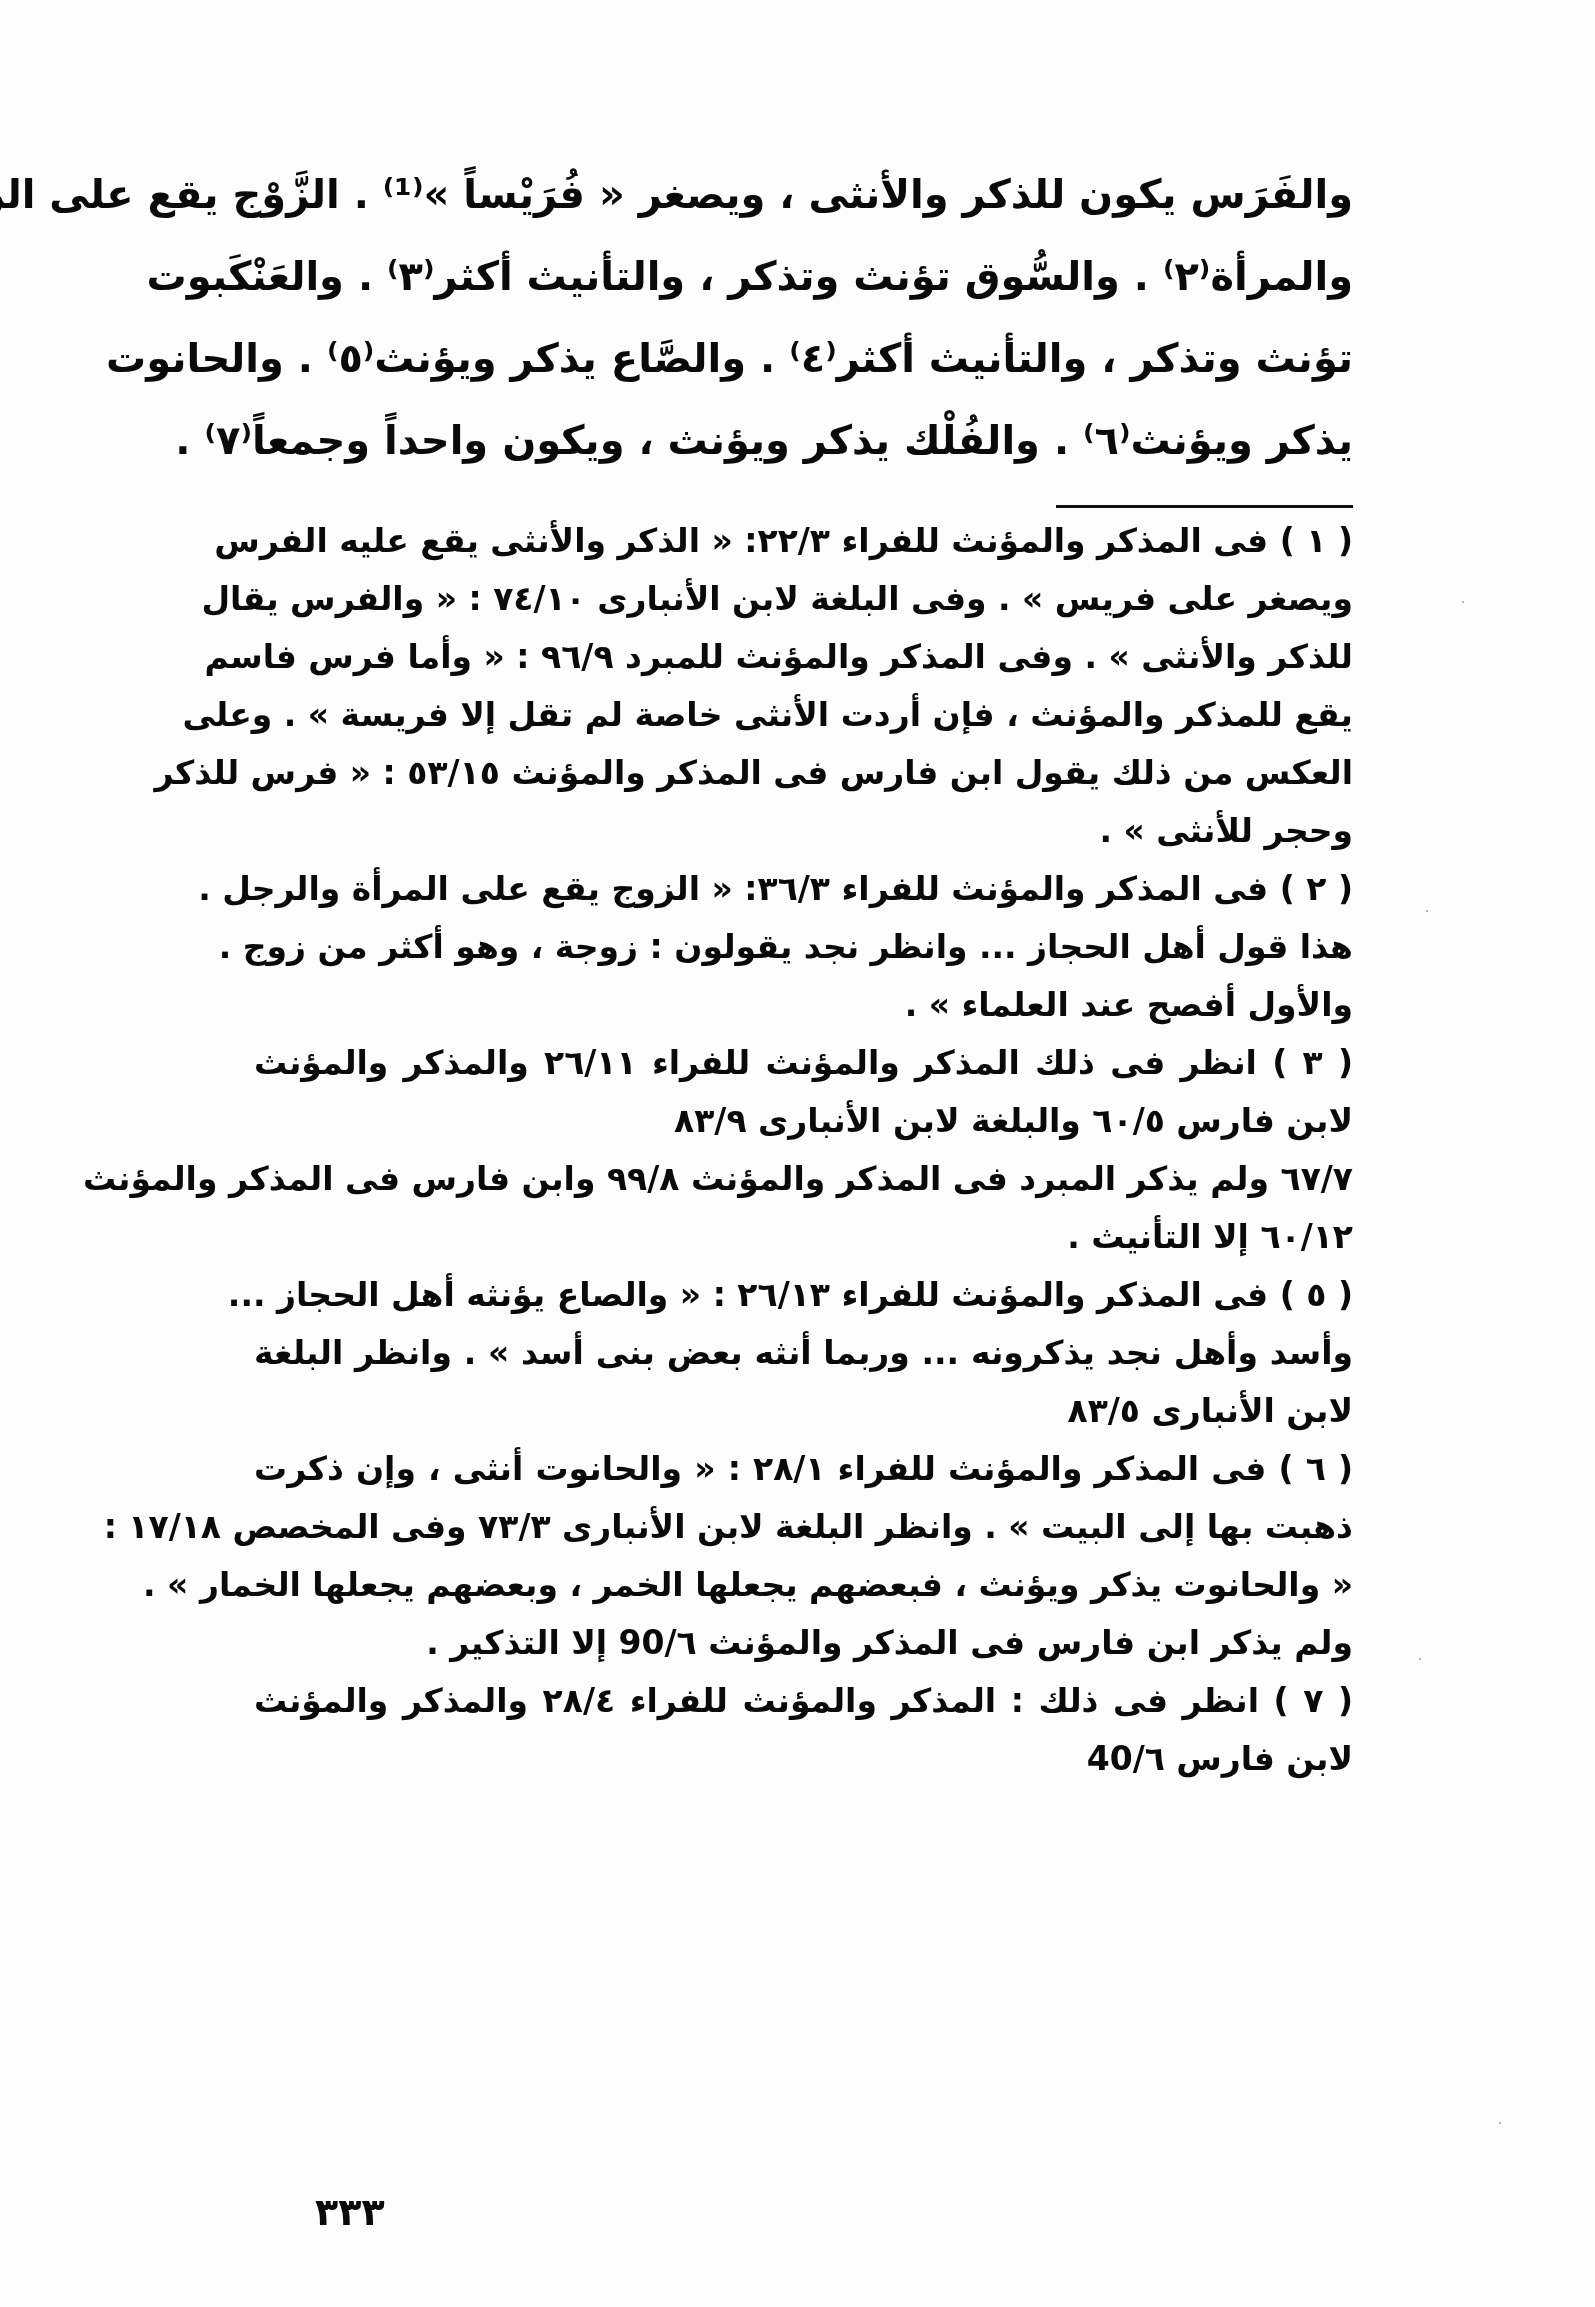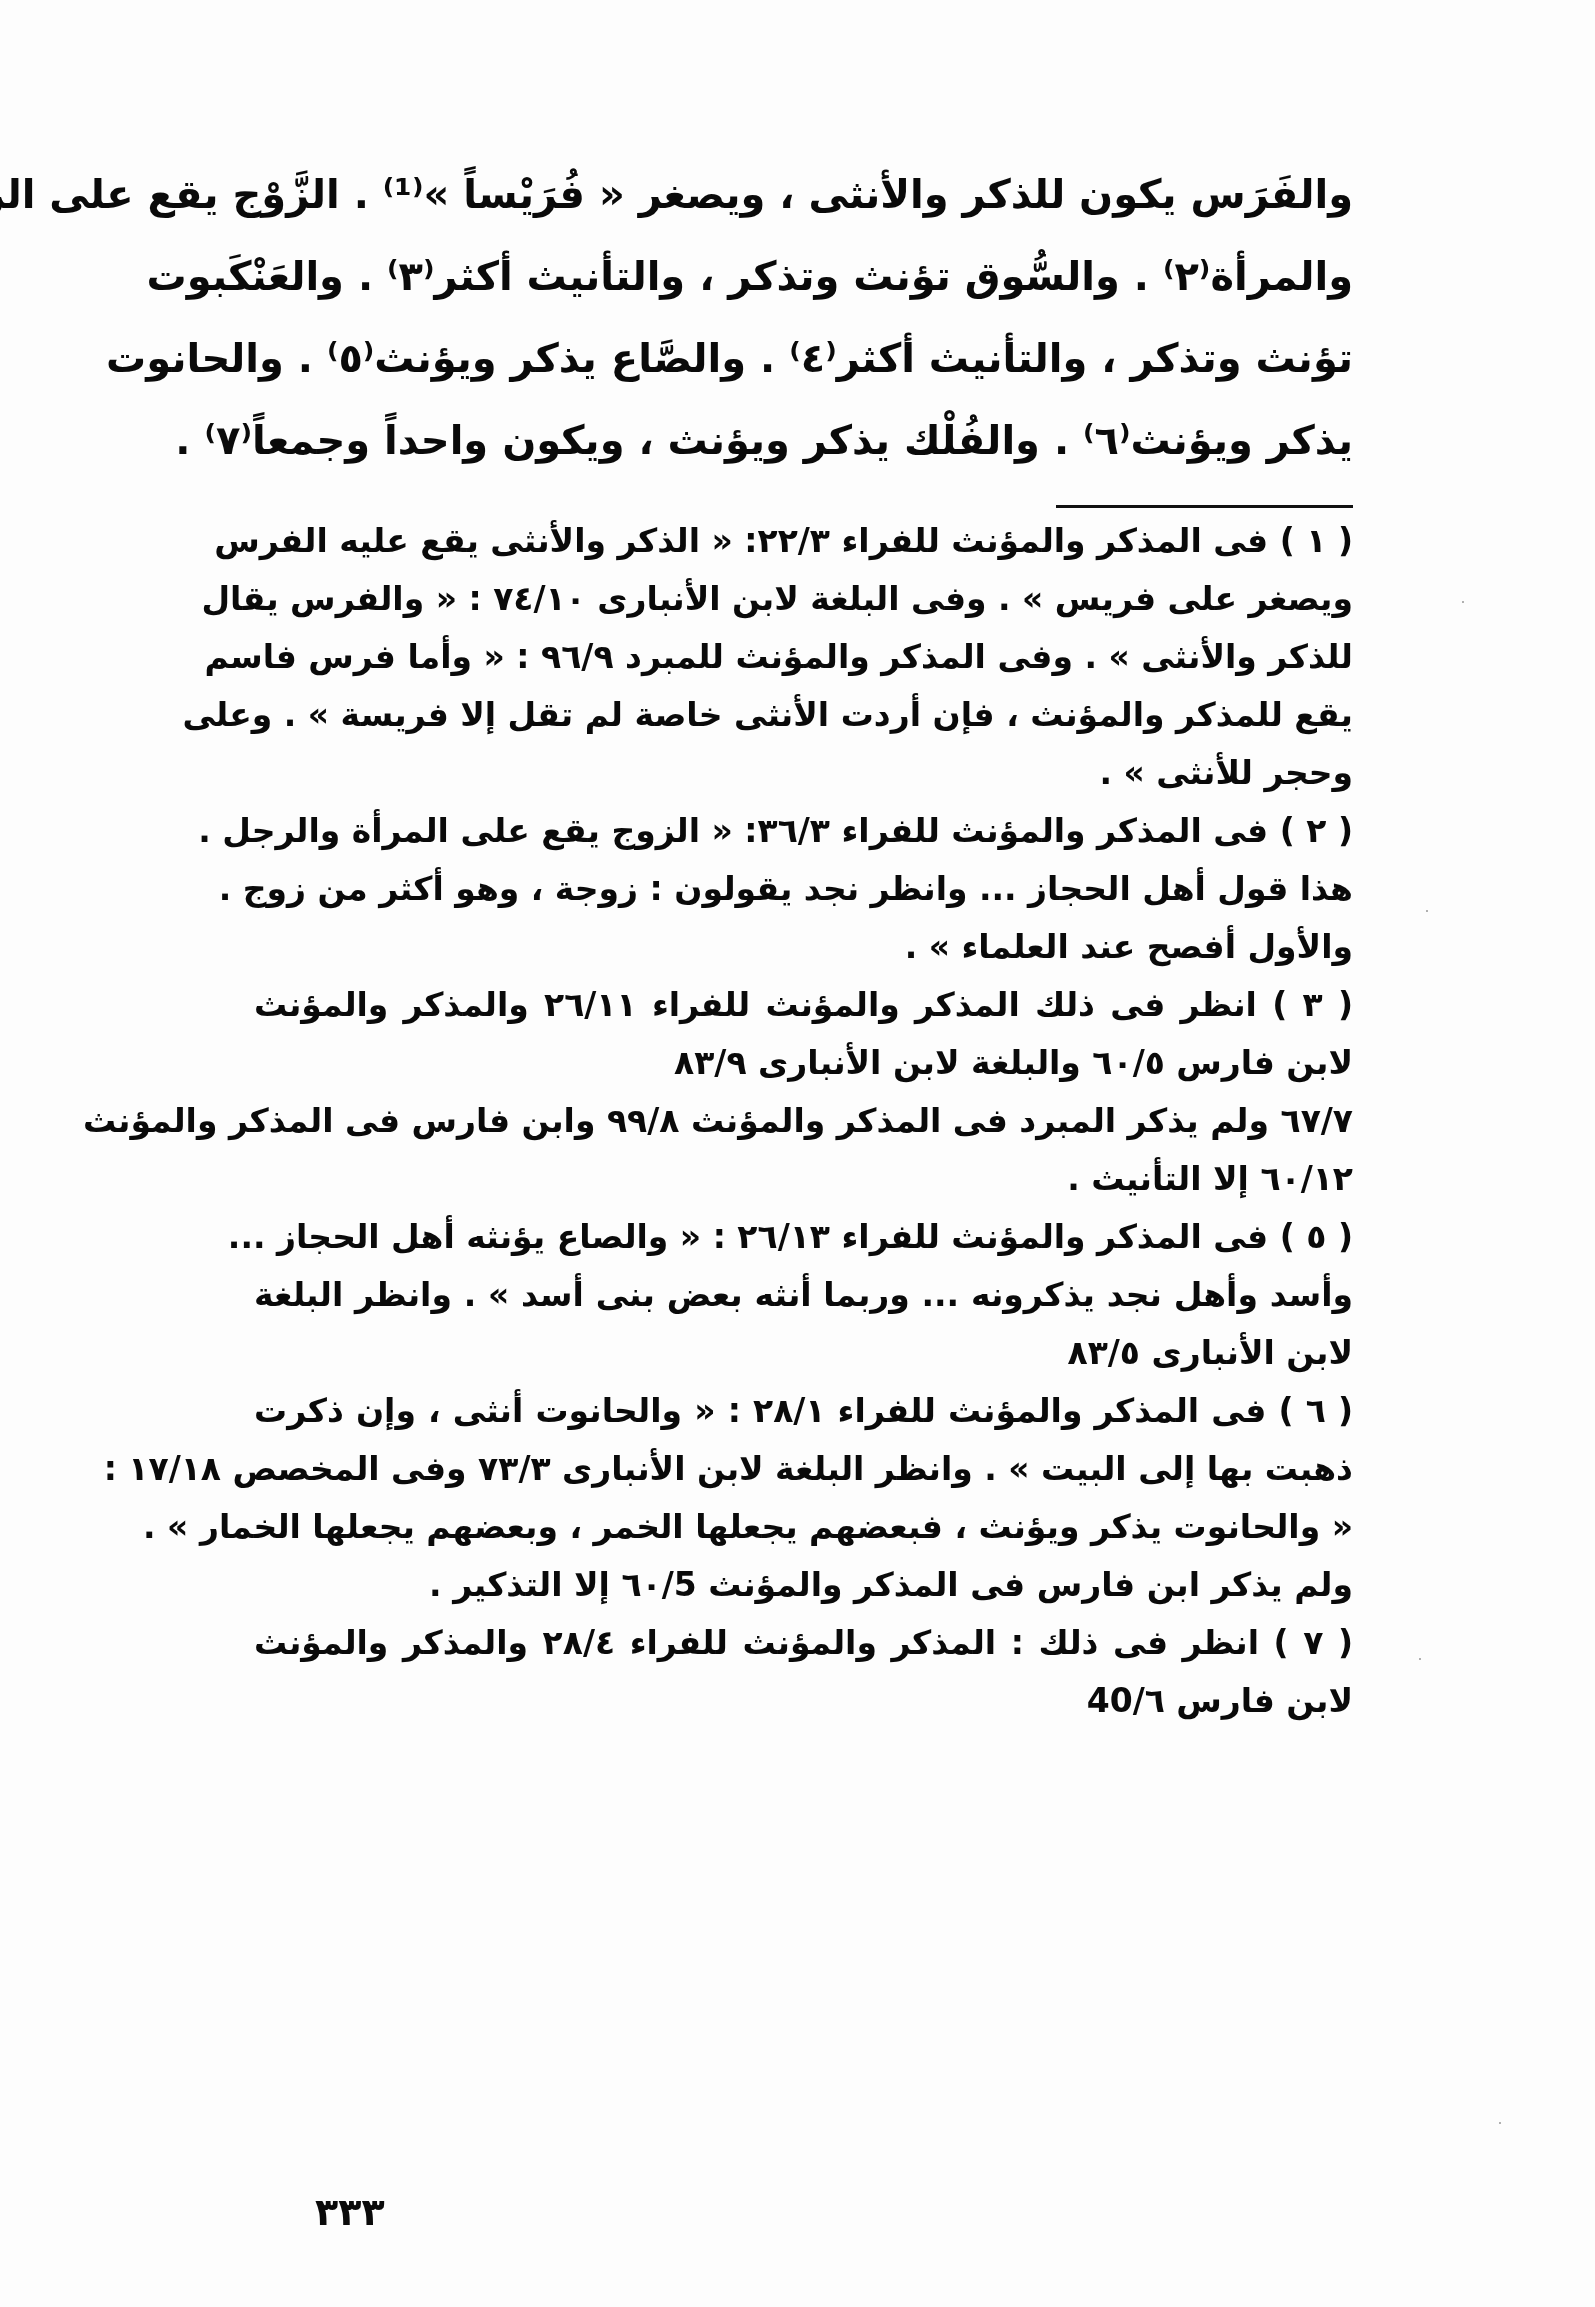--- a/index.html
+++ b/index.html
@@ -32,20 +32,21 @@
   </div>
 
   <div class="rule"></div>
 
   <div class="text-block footnotes">
     <div>
       <div class="fn-line">( ١ ) فى المذكر والمؤنث للفراء ٢٢/٣: « الذكر والأنثى يقع عليه الفرس</div>
       <div class="fn-line">ويصغر على فريس » . وفى البلغة لابن الأنبارى ٧٤/١٠ : « والفرس يقال</div>
       <div class="fn-line">للذكر والأنثى » . وفى المذكر والمؤنث للمبرد ٩٦/٩ : « وأما فرس فاسم</div>
       <div class="fn-line">يقع للمذكر والمؤنث ، فإن أردت الأنثى خاصة لم تقل إلا فريسة » . وعلى</div>
+      <div class="fn-line">العكس من ذلك يقول ابن فارس فى المذكر والمؤنث ٥٣/١٥ : « فرس للذكر</div>
       <div class="fn-line last">وحجر للأنثى » .</div>
     </div>
     <div>
       <div class="fn-line">( ٢ ) فى المذكر والمؤنث للفراء ٣٦/٣: « الزوج يقع على المرأة والرجل .</div>
       <div class="fn-line">هذا قول أهل الحجاز ... وانظر نجد يقولون : زوجة ، وهو أكثر من زوج .</div>
       <div class="fn-line last">والأول أفصح عند العلماء » .</div>
     </div>
     <div>
       <div class="fn-line">( ٣ ) انظر فى ذلك المذكر والمؤنث للفراء ٢٦/١١ والمذكر والمؤنث</div>
       <div class="fn-line last">لابن فارس ٦٠/٥ والبلغة لابن الأنبارى ٨٣/٩</div>
@@ -56,21 +57,21 @@
     </div>
     <div>
       <div class="fn-line">( ٥ ) فى المذكر والمؤنث للفراء ٢٦/١٣ : « والصاع يؤنثه أهل الحجاز ...</div>
       <div class="fn-line">وأسد وأهل نجد يذكرونه ... وربما أنثه بعض بنى أسد » . وانظر البلغة</div>
       <div class="fn-line last">لابن الأنبارى ٨٣/٥</div>
     </div>
     <div>
       <div class="fn-line">( ٦ ) فى المذكر والمؤنث للفراء ٢٨/١ : « والحانوت أنثى ، وإن ذكرت</div>
       <div class="fn-line">ذهبت بها إلى البيت » . وانظر البلغة لابن الأنبارى ٧٣/٣ وفى المخصص ١٧/١٨ :</div>
       <div class="fn-line">« والحانوت يذكر ويؤنث ، فبعضهم يجعلها الخمر ، وبعضهم يجعلها الخمار » .</div>
-      <div class="fn-line last">ولم يذكر ابن فارس فى المذكر والمؤنث ٦٠/5 إلا التذكير .</div>
+      <div class="fn-line last">ولم يذكر ابن فارس فى المذكر والمؤنث 90/٦ إلا التذكير .</div>
     </div>
     <div>
       <div class="fn-line">( ٧ ) انظر فى ذلك : المذكر والمؤنث للفراء ٢٨/٤ والمذكر والمؤنث</div>
       <div class="fn-line last">لابن فارس 40/٦</div>
     </div>
   </div>
 
   <div class="page-number">٣٣٣</div>
 
   <div class="speck" style="left:1462px;top:601px"></div>

